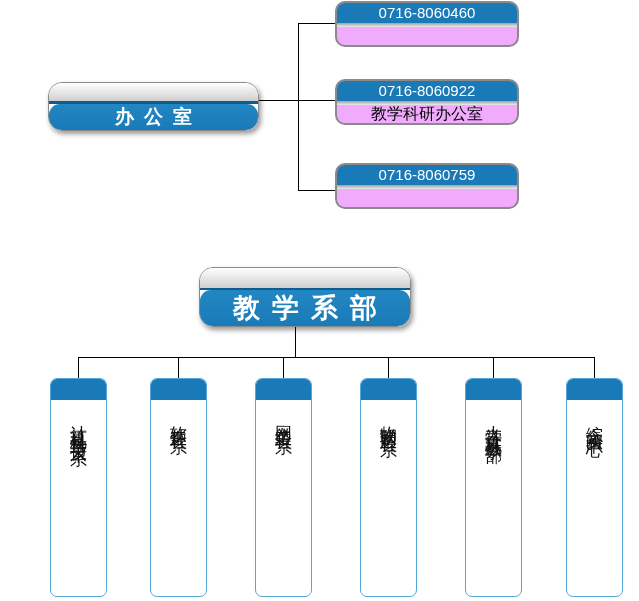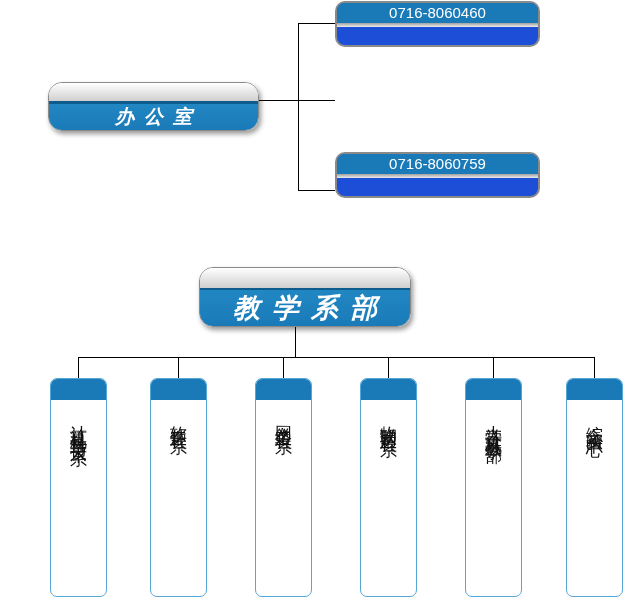--- a/index.html
+++ b/index.html
@@ -30,37 +30,37 @@
   .gloss-top  { background: linear-gradient(#ffffff, #cfcfcf); }
   .gloss-line { height: 3px; background: #0d5c8d; }
   .gloss-body {
     flex: 1;
     background: linear-gradient(#2187c2, #1a7ab8);
     color: #ffffff;
     display: flex;
     align-items: center;
     justify-content: center;
     font-family: "DejaVu Serif", serif;
-    font-style: italic;
     font-weight: 700;
+    border-radius: 11px;
   }
   .office-box { left: 48px; top: 82px; width: 211px; height: 49px; }
   .office-box .gloss-top { height: 19px; }
   .office-box .gloss-body { font-size: 19px; letter-spacing: 10px; text-indent: 10px; }
   .dept-box { left: 199px; top: 267px; width: 212px; height: 60px; }
   .dept-box .gloss-top { height: 24px; }
   .dept-box .gloss-body { font-size: 27px; letter-spacing: 12px; text-indent: 12px; }
 
   
   .phone-box {
     position: absolute;
     left: 335px;
-    width: 205px;
+    width: 184px;
     height: 46px;
-    background: #1d4ed8;
+    background: #f0abfc;
     border: 2px solid #8a8a8a;
     border-radius: 10px;
     overflow: hidden;
     display: flex;
     flex-direction: column;
   }
   .phone-header {
     height: 20px;
     background: #1a7ab8;
     color: #ffffff;
@@ -122,21 +122,26 @@
   <div class="gloss-box office-box">
     <div class="gloss-top"></div>
     <div class="gloss-line"></div>
     <div class="gloss-body">办公室</div>
   </div>
 
   <div class="phone-box" style="top:1px;">
     <div class="phone-header">0716-8060460</div>
     <div class="phone-divider"></div>
   </div>
-  <div class="phone-box" style="top:152px;">
+  <div class="phone-box" style="top:79px;">
+    <div class="phone-header">0716-8060922</div>
+    <div class="phone-divider"></div>
+    <div class="phone-name">教学科研办公室</div>
+  </div>
+  <div class="phone-box" style="top:163px;">
     <div class="phone-header">0716-8060759</div>
     <div class="phone-divider"></div>
   </div>
 
   <div class="gloss-box dept-box">
     <div class="gloss-top"></div>
     <div class="gloss-line"></div>
     <div class="gloss-body">教学系部</div>
   </div>
 

